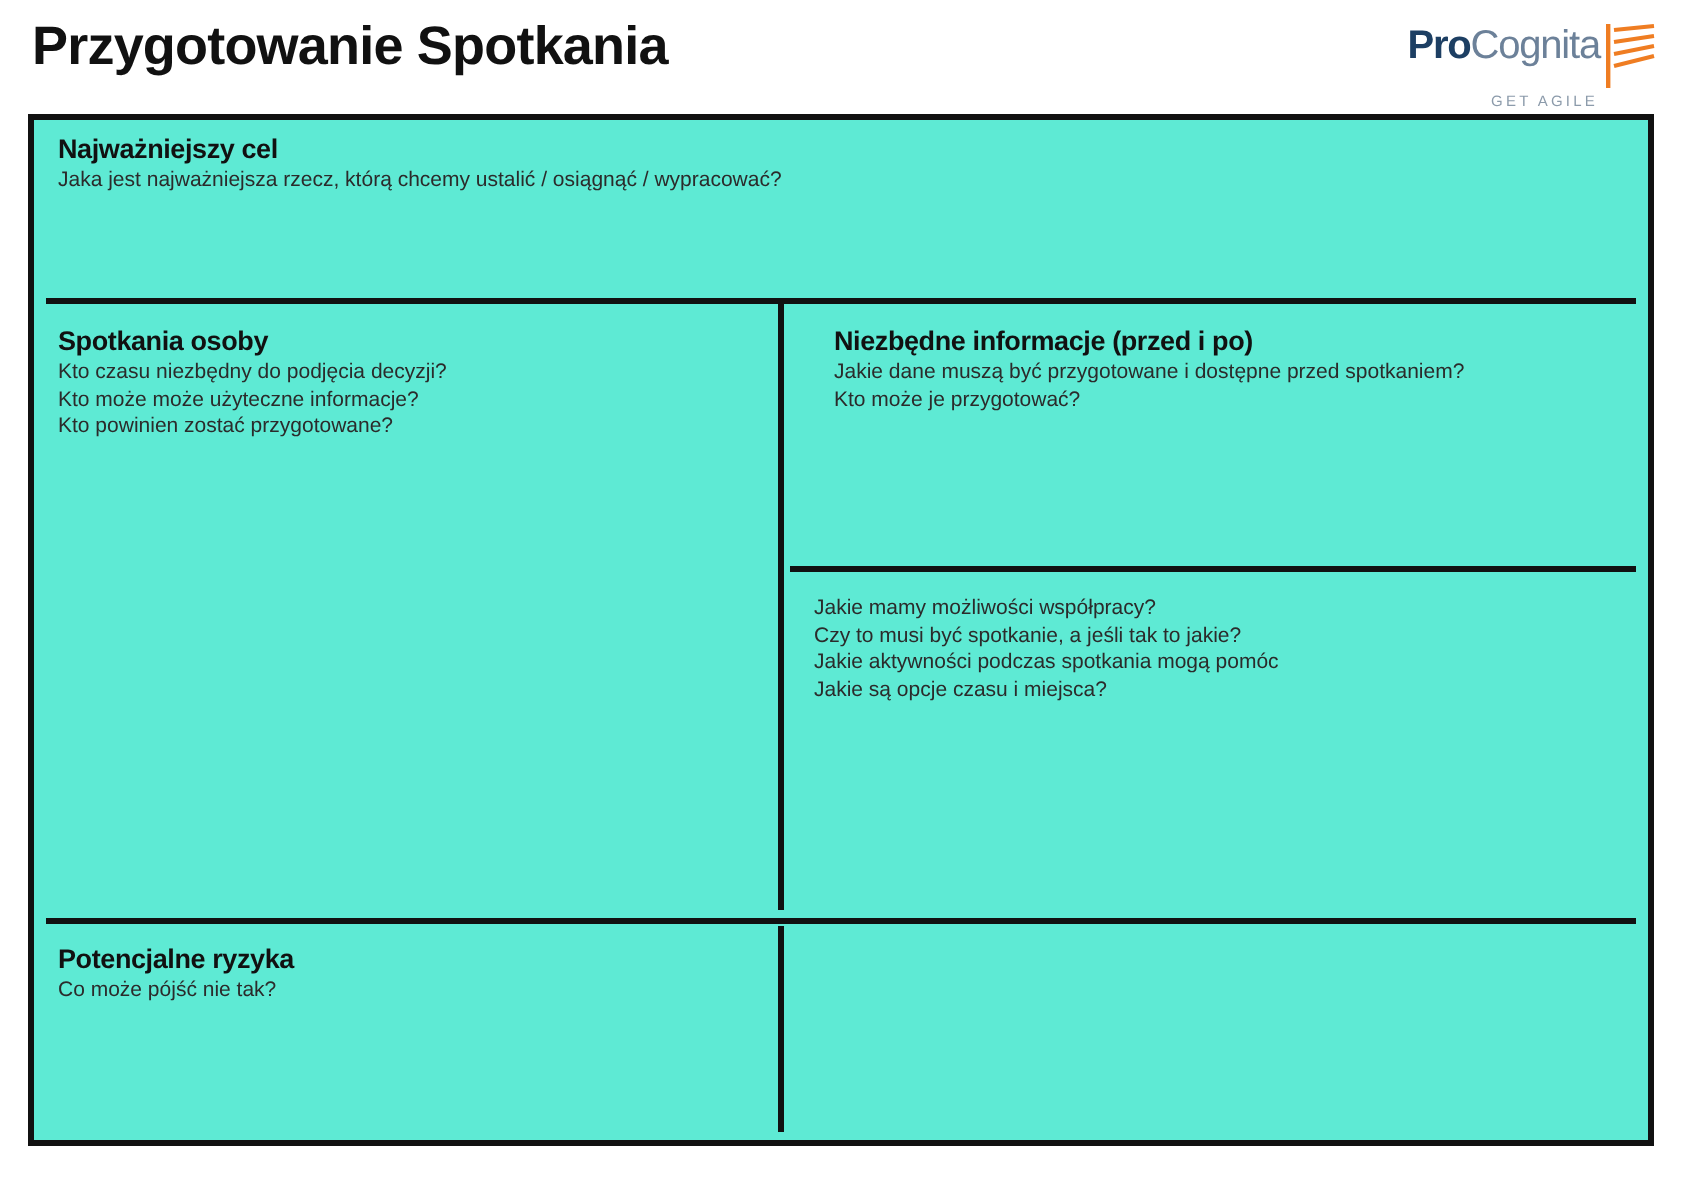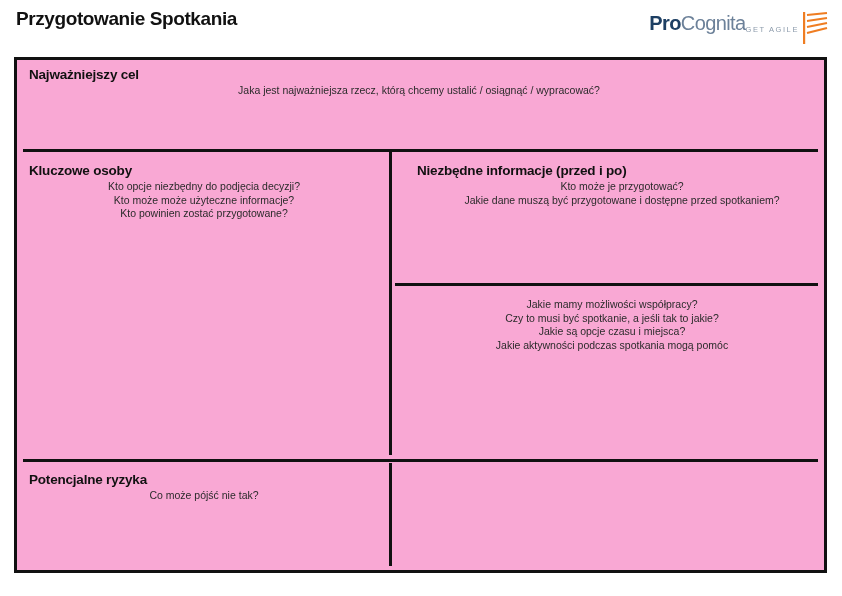--- a/index.html
+++ b/index.html
@@ -20,75 +20,75 @@
   #header {
     position: absolute;
     left: 0; top: 0;
     width: 842px;
     height: 57px;
   }
   #page-title {
     position: absolute;
     left: 16px;
     top: 8px;
-    font-size: 19px;
+    font-size: 27px;
     font-weight: bold;
     letter-spacing: -0.4px;
     color: #111111;
     white-space: nowrap;
   }
 
   
   #logo {
     position: absolute;
     right: 14px;
     top: 10px;
     height: 36px;
     display: flex;
     align-items: flex-start;
   }
   .logo-text-wrap {
     position: relative;
     display: flex;
-    flex-direction: row;
+    flex-direction: column;
     align-items: flex-end;
     line-height: 1;
     padding-top: 3px;
   }
   .logo-word {
     font-size: 20px;
     font-weight: bold;
     letter-spacing: -0.6px;
     white-space: nowrap;
   }
   .logo-pro { color: #1d3f63; }
   .logo-cognita { color: #6c8199; font-weight: normal; }
   .logo-tag {
     font-size: 7.5px;
     letter-spacing: 1.6px;
     color: #8c9bab;
-    margin-top: 1px;
+    margin-top: 14px;
     margin-right: 1px;
     white-space: nowrap;
   }
   .logo-mark {
     margin-left: 2px;
     margin-top: 1px;
   }
 
   
   #canvas-frame {
     position: absolute;
     left: 14px;
     top: 57px;
     width: 813px;
     height: 516px;
     border: 3px solid #111111;
     box-sizing: border-box;
-    background: #f9a8d4;
+    background: #5eead4;
   }
 
   .divider-h {
     position: absolute;
     background: #111111;
     height: 3px;
   }
   .divider-v {
     position: absolute;
     background: #111111;
@@ -105,21 +105,20 @@
     letter-spacing: -0.2px;
     color: #111111;
     margin: 0 0 2px 0;
     white-space: nowrap;
   }
   .sec-line {
     font-size: 10.5px;
     line-height: 13.5px;
     color: #2b2b2b;
     white-space: nowrap;
-    text-align: center;
   }
 </style>
 </head>
 <body>
 
 <div id="header">
   <div id="page-title">Przygotowanie Spotkania</div>
 
   <div id="logo">
     <div class="logo-text-wrap">
@@ -149,37 +148,37 @@
   <div class="divider-h" style="left:6px; top:399px; width:795px;"></div>
 
   <div class="divider-v" style="left:372px; top:403px; height:103px;"></div>
 
   <div class="section" style="left:12px; top:7px; width:780px;">
     <div class="sec-title">Najważniejszy cel</div>
     <div class="sec-line">Jaka jest najważniejsza rzecz, którą chcemy ustalić / osiągnąć / wypracować?</div>
   </div>
 
   <div class="section" style="left:12px; top:103px; width:350px;">
-    <div class="sec-title">Kluczowe osoby</div>
-    <div class="sec-line">Kto opcje niezbędny do podjęcia decyzji?</div>
+    <div class="sec-title">Spotkania osoby</div>
+    <div class="sec-line">Kto czasu niezbędny do podjęcia decyzji?</div>
     <div class="sec-line">Kto może może użyteczne informacje?</div>
     <div class="sec-line">Kto powinien zostać przygotowane?</div>
   </div>
 
   <div class="section" style="left:400px; top:103px; width:410px;">
     <div class="sec-title">Niezbędne informacje (przed i po)</div>
+    <div class="sec-line">Jakie dane muszą być przygotowane i dostępne przed spotkaniem?</div>
     <div class="sec-line">Kto może je przygotować?</div>
-    <div class="sec-line">Jakie dane muszą być przygotowane i dostępne przed spotkaniem?</div>
   </div>
 
   <div class="section" style="left:390px; top:238px; width:410px;">
     <div class="sec-line">Jakie mamy możliwości współpracy?</div>
     <div class="sec-line">Czy to musi być spotkanie, a jeśli tak to jakie?</div>
+    <div class="sec-line">Jakie aktywności podczas spotkania mogą pomóc</div>
     <div class="sec-line">Jakie są opcje czasu i miejsca?</div>
-    <div class="sec-line">Jakie aktywności podczas spotkania mogą pomóc</div>
   </div>
 
   <div class="section" style="left:12px; top:412px; width:350px;">
     <div class="sec-title">Potencjalne ryzyka</div>
     <div class="sec-line">Co może pójść nie tak?</div>
   </div>
 
 
 </div>
 

